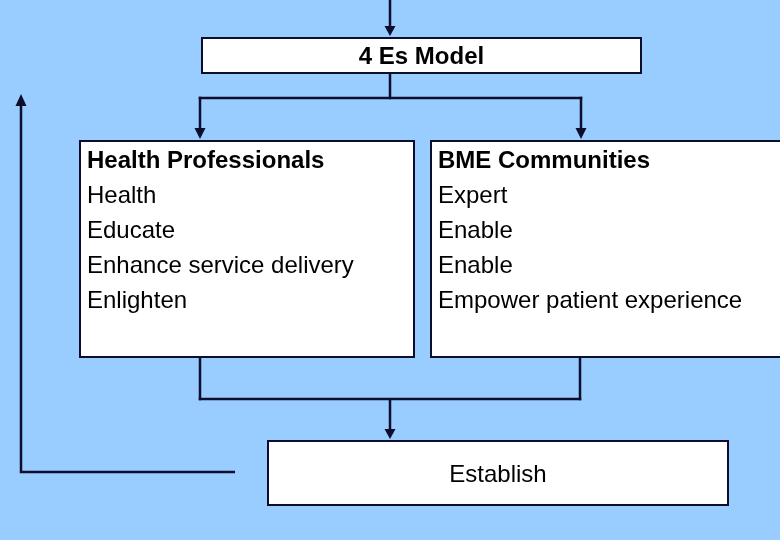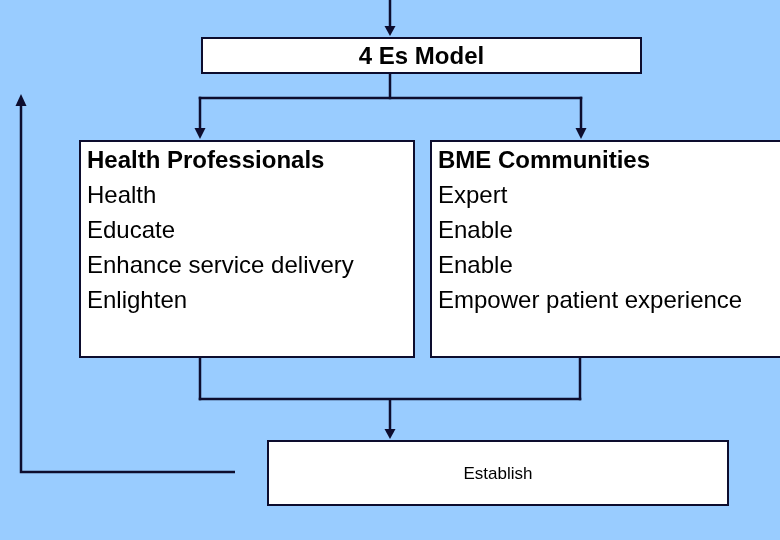--- a/index.html
+++ b/index.html
@@ -74,21 +74,21 @@
   }
   .right-box {
     left: 398px;
     width: 362px;
   }
   .bottom-box {
     left: 235px;
     top: 440px;
     width: 462px;
     height: 66px;
-    font-size: 17px;
+    font-size: 24px;
     line-height: 29px;
     text-align: center;
     display: flex;
     flex-direction: column;
     justify-content: center;
   }
 </style>
 </head>
 <body>
 

